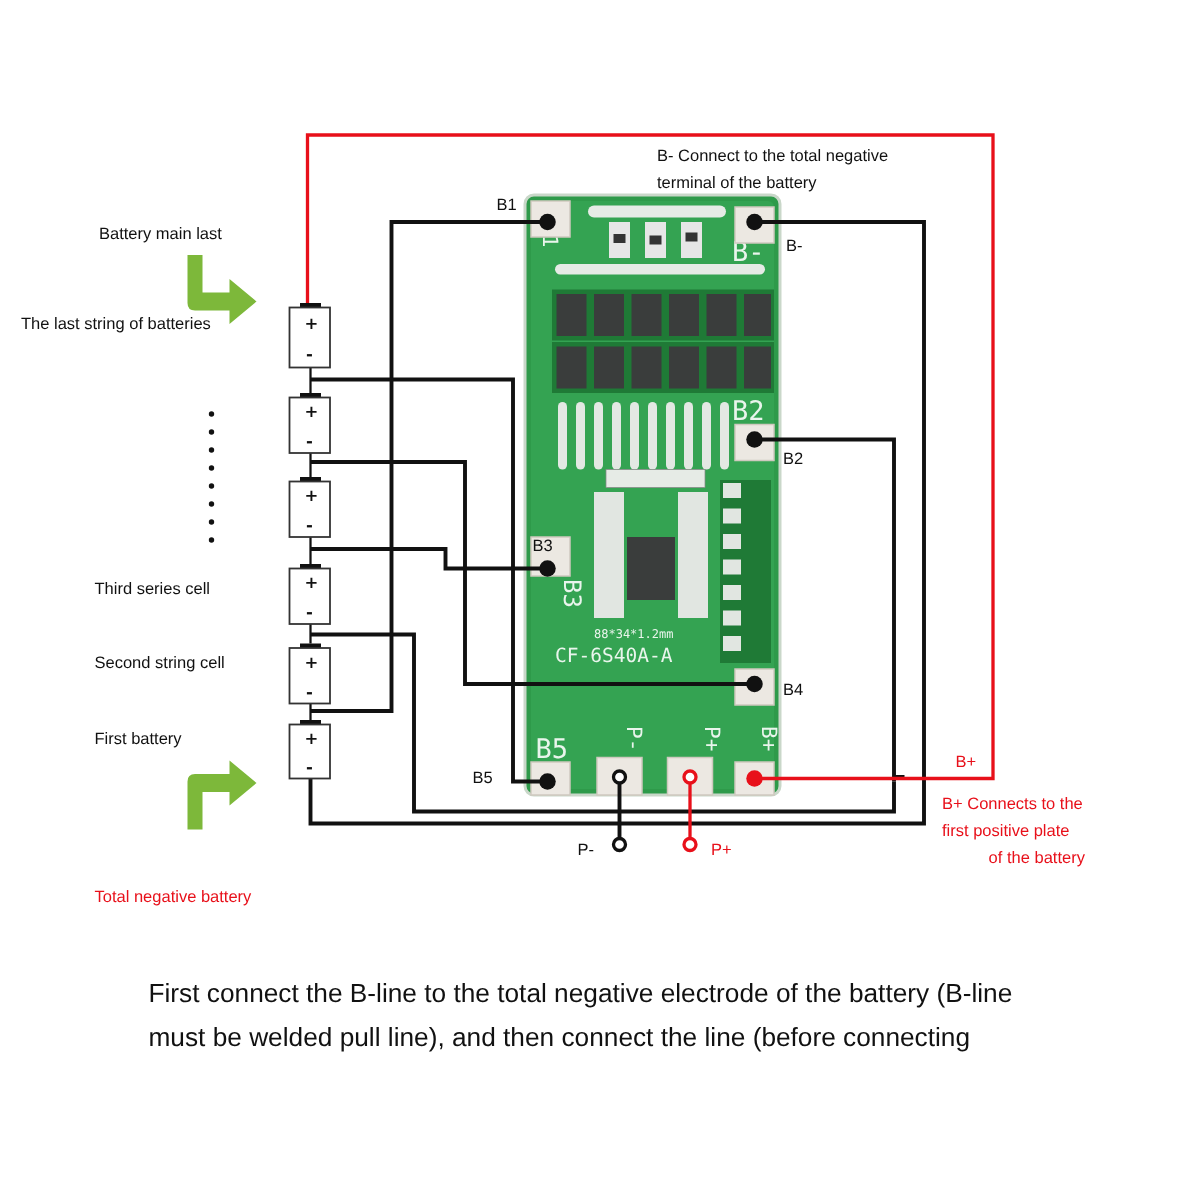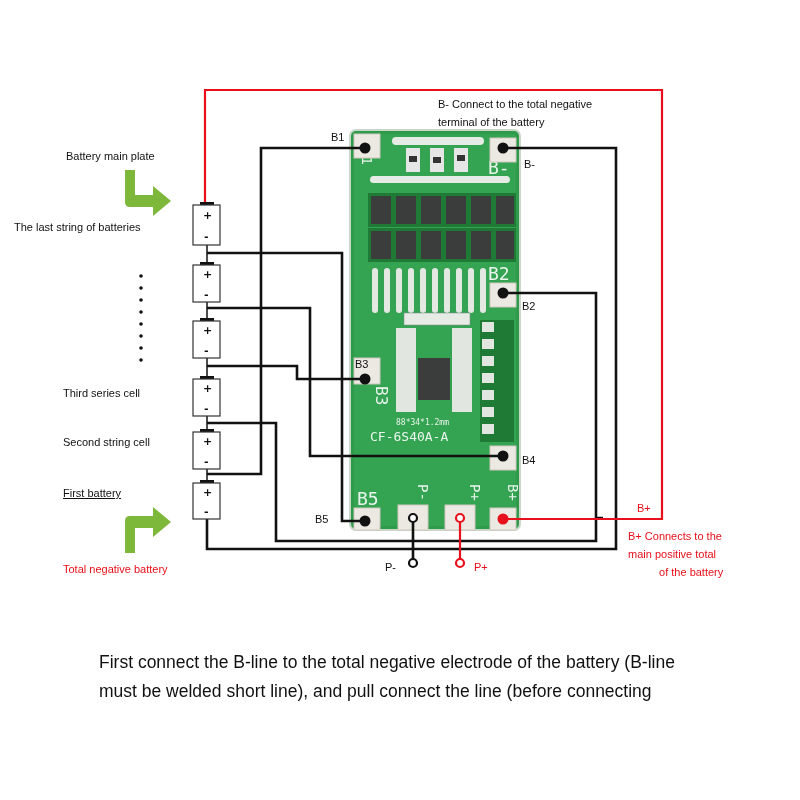--- a/index.html
+++ b/index.html
@@ -204,40 +204,40 @@
     <circle cx="141" cy="324" r="1.8"></circle>
       <circle cx="141" cy="336" r="1.8"></circle>
     <circle cx="141" cy="348" r="1.8"></circle>
       <circle cx="141" cy="360" r="1.8"></circle>
   </g>
 
   <path d="M125,170 L135,170 L135,195 L153,195 L153,186 L171,201 L153,216 L153,207 L130,207 Q125,207 125,202 Z" fill="#7db83a"></path>
   <path d="M125,553 L135,553 L135,528 L153,528 L153,537 L171,522 L153,507 L153,516 L130,516 Q125,516 125,521 Z" fill="#7db83a"></path>
 </svg>
 
-<div class="lbl" style="left:66px; top:148px;">Battery main plate</div>
-<div class="lbl" style="left:14px; top:219px;">The last string of batteries</div>
+<div class="lbl" style="left:66px; top:148px;">Battery main last</div>
+<div class="lbl" style="left:14px; top:208px;">The last string of batteries</div>
 <div class="lbl" style="left:63px; top:385px;">Third series cell</div>
 <div class="lbl" style="left:63px; top:434px;text-align:center;">Second string cell</div>
-<div class="lbl" style="left:63px; top:485px;text-decoration:underline;">First battery</div>
-<div class="lbl red" style="left:63px; top:561px;text-align:center;">Total negative battery</div>
+<div class="lbl" style="left:63px; top:485px;">First battery</div>
+<div class="lbl red" style="left:63px; top:590px;text-align:center;">Total negative battery</div>
 
 <div class="lbl" style="left:438px; top:96px;">B- Connect to the total negative</div>
 <div class="lbl" style="left:438px; top:114px;">terminal of the battery</div>
 
 <div class="lbl" style="left:331px; top:129px;">B1</div>
 <div class="lbl" style="left:524px; top:156px;">B-</div>
 <div class="lbl" style="left:522px; top:298px;">B2</div>
 <div class="lbl" style="left:355px; top:356px;">B3</div>
 <div class="lbl" style="left:522px; top:452px;">B4</div>
 <div class="lbl" style="left:315px; top:511px;">B5</div>
 <div class="lbl red" style="left:637px; top:500px;">B+</div>
 <div class="lbl" style="left:385px; top:559px;">P-</div>
 <div class="lbl red" style="left:474px; top:559px;">P+</div>
 
 <div class="lbl red" style="left:628px; top:528px;">B+ Connects to the</div>
-<div class="lbl red" style="left:628px; top:546px;">main positive total</div>
+<div class="lbl red" style="left:628px; top:546px;">first positive plate</div>
 <div class="lbl red" style="left:628px; top:564px; white-space:pre;margin-left:28px;"> of the battery</div>
 
 <div class="note">
   <span>First connect the B-line to the total negative electrode of the battery (B-line</span>
-  <span>must be welded short line), and pull connect the line (before connecting</span>
+  <span>must be welded pull line), and then connect the line (before connecting</span>
 </div>
 
 </body></html>

